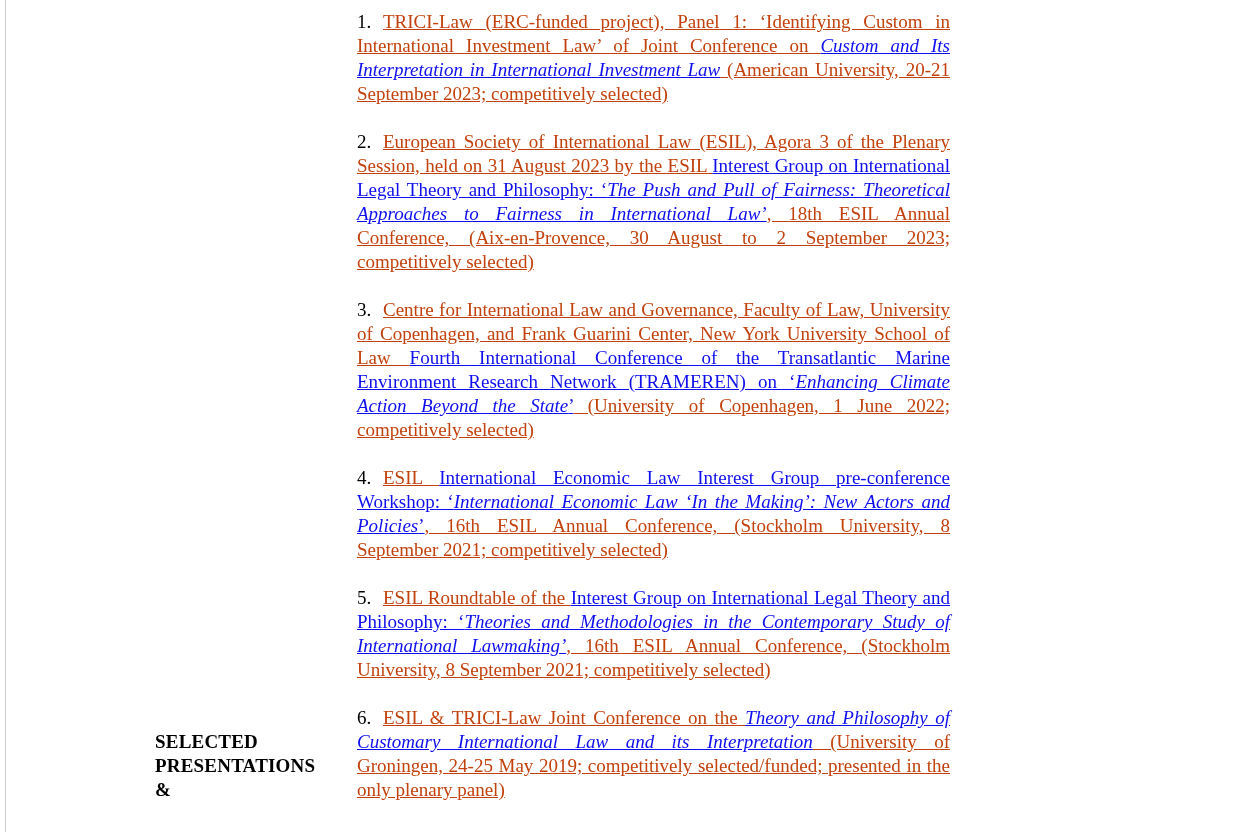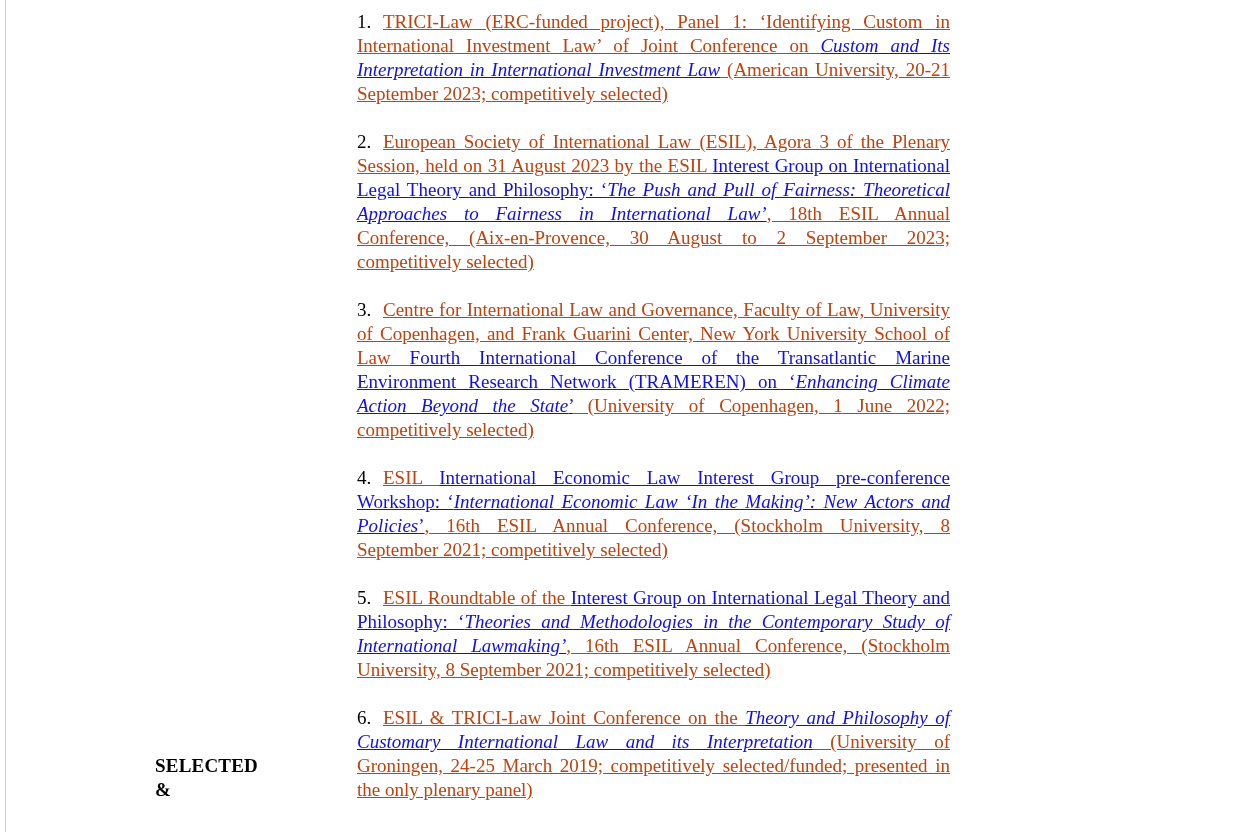--- a/index.html
+++ b/index.html
@@ -54,23 +54,24 @@
   .normal { color: #c2410c; text-decoration: underline; }
 </style>
 </head>
 <body>
 
 <div class="page-edge"></div>
 
 <div class="doc">
   <div class="heading">
     <div>SELECTED</div>
+    <div>PRESENTATIONS</div>
     <div>&amp;</div>
   </div>
   <div class="body-col">
       <p class="item"><span class="num">1.</span><span class="normal">TRICI-Law (ERC-funded project), Panel 1: ‘Identifying Custom in International Investment Law’ of Joint Conference on </span><a class="link-italic">Custom and Its Interpretation in International Investment Law</a><span class="normal"> (American University, 20-21 September 2023; competitively selected)</span></p>
       <p class="item"><span class="num">2.</span><span class="normal">European Society of International Law (ESIL), Agora 3 of the Plenary Session, held on 31 August 2023 by the ESIL </span><a class="link">Interest Group on International Legal Theory and Philosophy: ‘</a><a class="link-italic">The Push and Pull of Fairness: Theoretical Approaches to Fairness in International Law’</a><span class="normal">, 18th ESIL Annual Conference, (Aix-en-Provence, 30 August to 2 September 2023; competitively selected)</span></p>
       <p class="item"><span class="num">3.</span><span class="normal">Centre for International Law and Governance, Faculty of Law, University of Copenhagen, and Frank Guarini Center, New York University School of Law </span><a class="link">Fourth International Conference of the Transatlantic Marine Environment Research Network (TRAMEREN) on ‘</a><a class="link-italic">Enhancing Climate Action Beyond the State</a><a class="link">’</a><span class="normal"> (University of Copenhagen, 1 June 2022; competitively selected)</span></p>
       <p class="item"><span class="num">4.</span><span class="normal">ESIL </span><a class="link">International Economic Law Interest Group pre-conference Workshop: ‘</a><a class="link-italic">International Economic Law ‘In the Making’: New Actors and Policies</a><a class="link">’</a><span class="normal">, 16th ESIL Annual Conference, (Stockholm University, 8 September 2021; competitively selected)</span></p>
       <p class="item"><span class="num">5.</span><span class="normal">ESIL Roundtable of the </span><a class="link">Interest Group on International Legal Theory and Philosophy: ‘</a><a class="link-italic">Theories and Methodologies in the Contemporary Study of International Lawmaking’</a><span class="normal">, 16th ESIL Annual Conference, (Stockholm University, 8 September 2021; competitively selected)</span></p>
-      <p class="item"><span class="num">6.</span><span class="normal">ESIL &amp; TRICI-Law Joint Conference on the </span><a class="link-italic">Theory and Philosophy of Customary International Law and its Interpretation</a><span class="normal"> (University of Groningen, 24-25 March 2019; competitively selected/funded; presented in the only plenary panel)</span></p>
+      <p class="item"><span class="num">6.</span><span class="normal">ESIL &amp; TRICI-Law Joint Conference on the </span><a class="link-italic">Theory and Philosophy of Customary International Law and its Interpretation</a><span class="normal"> (University of Groningen, 24-25 May 2019; competitively selected/funded; presented in the only plenary panel)</span></p>
     </div>
 </div>
 
 </body></html>

